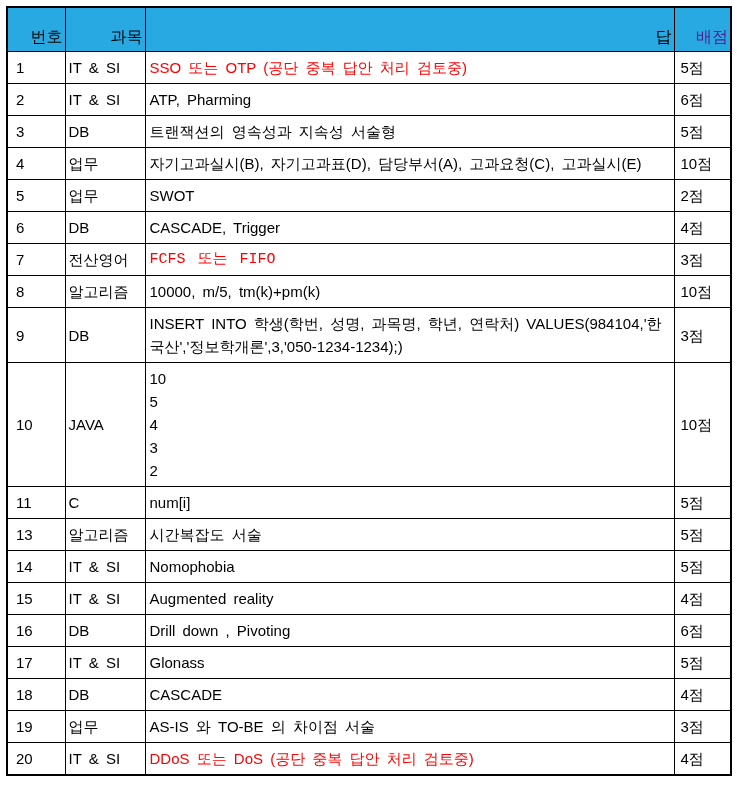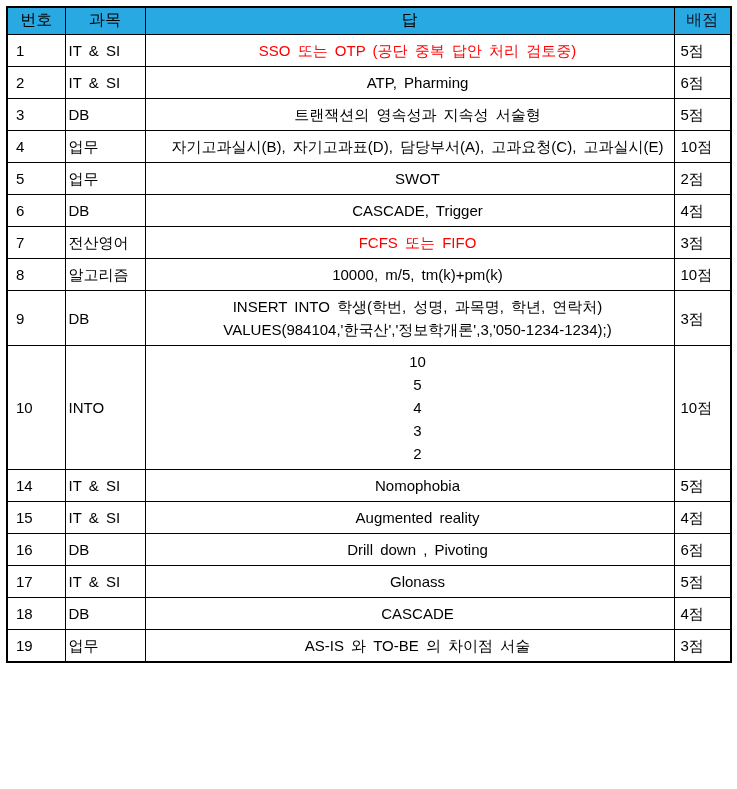--- a/index.html
+++ b/index.html
@@ -26,53 +26,53 @@
   table.answer-table td {
     border: 1px solid #000000;
     box-sizing: border-box;
     vertical-align: middle;
     overflow: hidden;
   }
   thead th {
     height: 27px;
     font-size: 16px;
     font-weight: normal;
-    text-align: center;
-    padding: 2px 2px 3px 2px;
+    text-align: right;
+    padding: 19px 2px 3px 2px;
     word-spacing: 0.15em;
   }
   tbody tr { height: 32px; }
   tbody td {
     font-size: 15px;
     line-height: 23px;
     padding: 4px 4px 4px 8px;
     word-spacing: 0.2em;
   }
   td.c-no      { padding-left: 8px; }
   td.c-subject { padding-left: 3px; }
-  td.c-answer  { padding-left: 20px; white-space: pre-line; text-align: center; }
+  td.c-answer  { padding-left: 4px; white-space: pre-line; }
   td.c-points  { padding-left: 6px; }
 </style>
 </head>
 <body>
 
 <div class="page">
   <table class="answer-table">
     <colgroup>
       <col style="width:58px">
       <col style="width:80px">
       <col style="width:529px">
       <col style="width:57px">
     </colgroup>
     <thead>
       <tr>
         <th style="background: rgb(41, 169, 226); color: rgb(0, 0, 0);">번호</th>
         <th style="background: rgb(41, 169, 226); color: rgb(0, 0, 0);">과목</th>
         <th style="background: rgb(41, 169, 226); color: rgb(0, 0, 0);">답</th>
-        <th style="background: rgb(41, 169, 226); color: #0f172a; margin-left: 17px;">배점</th>
+        <th style="background: rgb(41, 169, 226); color: #4c1d95; margin-left: 17px;">배점</th>
       </tr>
     </thead>
     <tbody id="table-body">
         <tr>
     <td class="c-no">1</td>
     <td class="c-subject">IT &amp; SI</td>
     <td class="c-answer" style="color: rgb(255, 0, 0);">SSO 또는 OTP (공단 중복 답안 처리 검토중)</td>
     <td class="c-points">5점</td>
   </tr>
         <tr>
@@ -101,44 +101,56 @@
   </tr>
         <tr>
     <td class="c-no">6</td>
     <td class="c-subject">DB</td>
     <td class="c-answer">CASCADE, Trigger</td>
     <td class="c-points">4점</td>
   </tr>
         <tr>
     <td class="c-no">7</td>
     <td class="c-subject">전산영어</td>
-    <td class="c-answer" style="color: rgb(255, 0, 0);">FCFS 또는 FIFO</td>
+    <td class="c-answer" style="color: rgb(255, 0, 0); font-family: Liberation Mono, monospace;">FCFS 또는 FIFO</td>
     <td class="c-points">3점</td>
   </tr>
         <tr>
     <td class="c-no">8</td>
     <td class="c-subject">알고리즘</td>
     <td class="c-answer">10000, m/5, tm(k)+pm(k)</td>
     <td class="c-points">10점</td>
   </tr>
         <tr>
     <td class="c-no">9</td>
     <td class="c-subject">DB</td>
     <td class="c-answer">INSERT INTO 학생(학번, 성명, 과목명, 학년, 연락처) VALUES(984104,'한국산','정보학개론',3,'050-1234-1234);)</td>
     <td class="c-points">3점</td>
   </tr>
         <tr>
     <td class="c-no">10</td>
-    <td class="c-subject">INTO</td>
+    <td class="c-subject">JAVA</td>
     <td class="c-answer">10
 5
 4
 3
 2</td>
     <td class="c-points">10점</td>
+  </tr>
+        <tr>
+    <td class="c-no">11</td>
+    <td class="c-subject">C</td>
+    <td class="c-answer">num[i]</td>
+    <td class="c-points">5점</td>
+  </tr>
+        <tr>
+    <td class="c-no">13</td>
+    <td class="c-subject">알고리즘</td>
+    <td class="c-answer">시간복잡도 서술</td>
+    <td class="c-points">5점</td>
   </tr>
         <tr>
     <td class="c-no">14</td>
     <td class="c-subject">IT &amp; SI</td>
     <td class="c-answer">Nomophobia</td>
     <td class="c-points">5점</td>
   </tr>
         <tr>
     <td class="c-no">15</td>
     <td class="c-subject">IT &amp; SI</td>
@@ -162,15 +174,21 @@
     <td class="c-subject">DB</td>
     <td class="c-answer">CASCADE</td>
     <td class="c-points">4점</td>
   </tr>
         <tr>
     <td class="c-no">19</td>
     <td class="c-subject">업무</td>
     <td class="c-answer">AS-IS 와 TO-BE 의 차이점 서술</td>
     <td class="c-points">3점</td>
   </tr>
+        <tr>
+    <td class="c-no">20</td>
+    <td class="c-subject">IT &amp; SI</td>
+    <td class="c-answer" style="color: rgb(255, 0, 0);">DDoS 또는 DoS (공단 중복 답안 처리 검토중)</td>
+    <td class="c-points">4점</td>
+  </tr>
       </tbody>
   </table>
 </div>
 
 </body></html>

